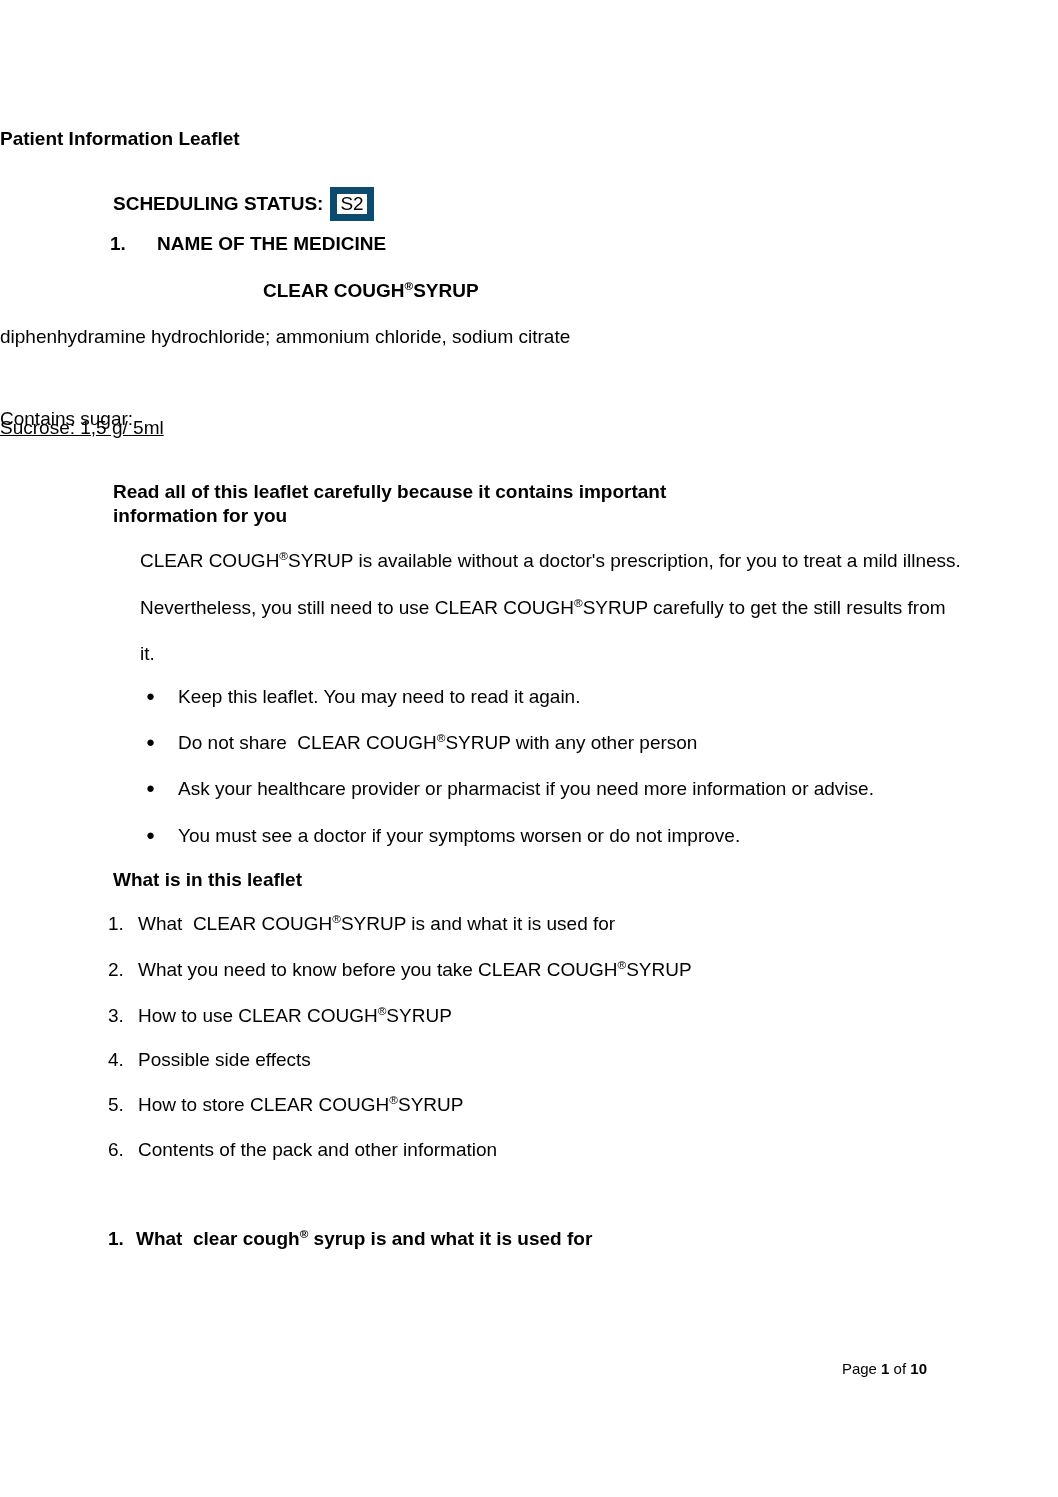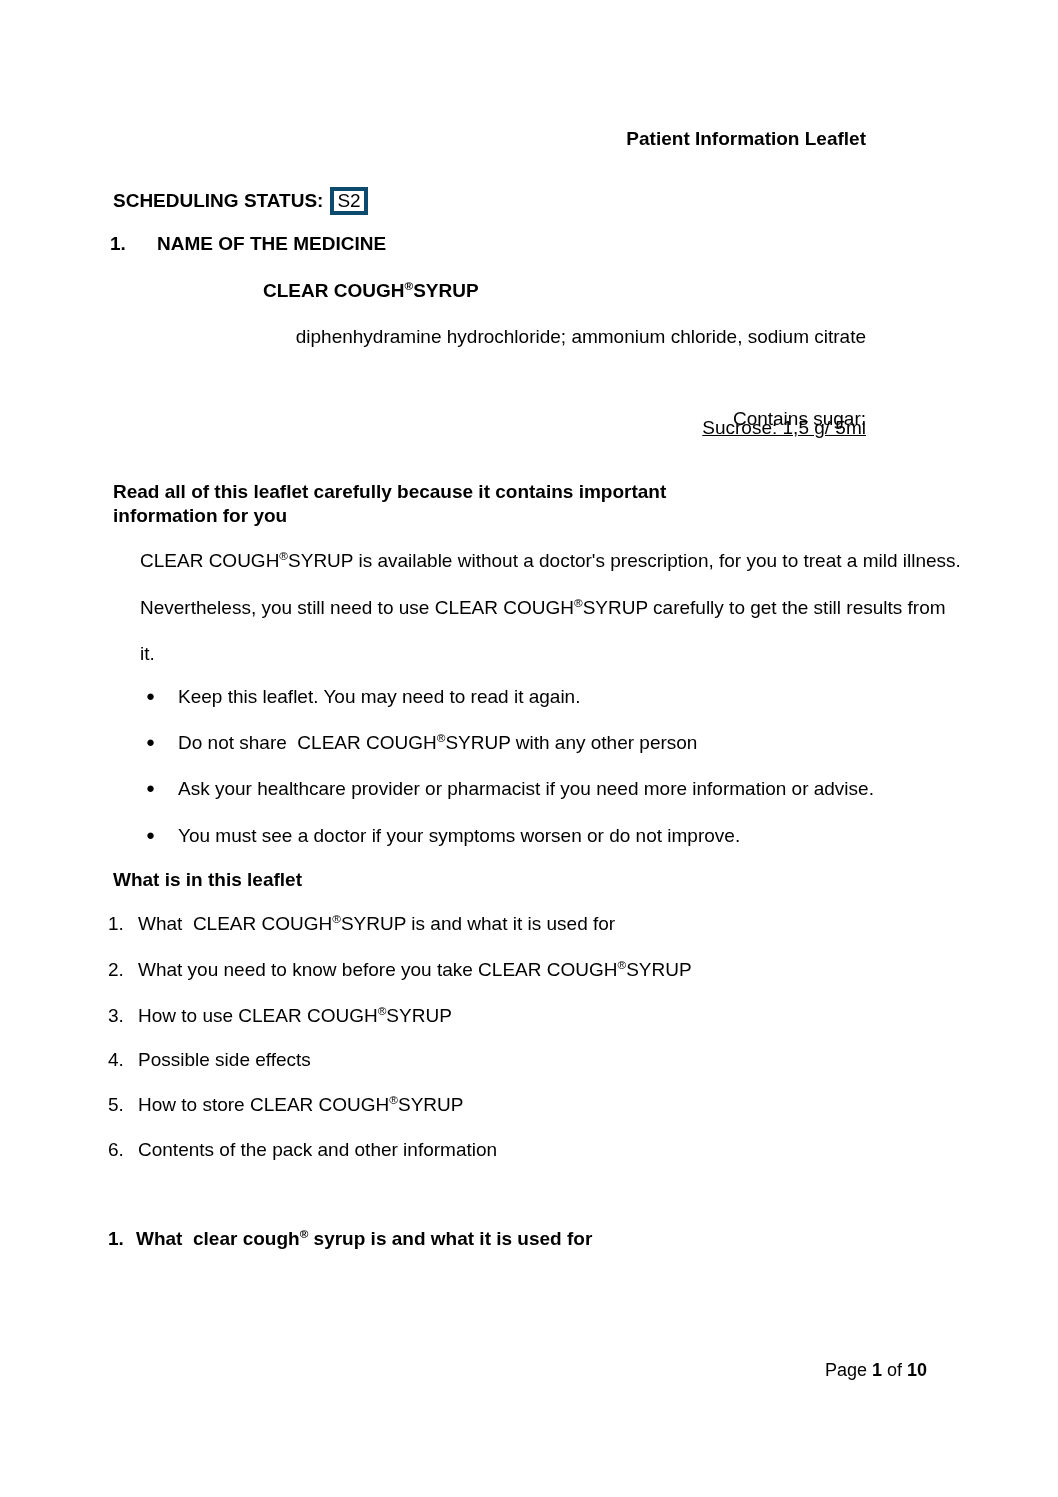--- a/index.html
+++ b/index.html
@@ -8,40 +8,40 @@
     width: 1058px;
     height: 1497px;
     background: #ffffff;
     font-family: "Liberation Sans", sans-serif;
     font-size: 19px;
     color: #000000;
     overflow: hidden;
   }
   .abs { position: absolute; line-height: 1.2; }
   .b { font-weight: bold; }
-  .center { left: 0; width: 866px; text-align: right; }
+  .center { left: 0; width: 866px; text-align: left; }
   .rich span, .rich sup { white-space: pre-wrap; }
   sup { font-size: 62%; line-height: 0; }
 
   .row { display: flex; align-items: flex-start; }
   .sec1-num { width: 47px; flex: none; }
   .toc-num { width: 30px; flex: none; }
   .sw-num  { width: 28px; flex: none; }
   .bullet-marker { width: 32px; flex: none; font-size: 15px; padding-top: 1px; }
 
   .sched-badge {
     display: inline-block;
-    border: 4px solid #0c4a6e;
+    border: 7px solid #0c4a6e;
     padding: 0 3px;
     margin-left: 7px;
     font-weight: normal;
     line-height: 1.05;
   }
   .read-heading div { line-height: 24px; }
-  .footer { font-size: 18px; }
+  .footer { font-size: 15px; }
 </style>
 </head>
 <body>
 
 <div class="page">
 
   <div class="abs center b" style="top:128px;">Patient Information Leaflet</div>
 
   <div class="abs" style="top:187px; left:113px;">
     <span class="b">SCHEDULING STATUS:</span><span class="sched-badge">S2</span>

